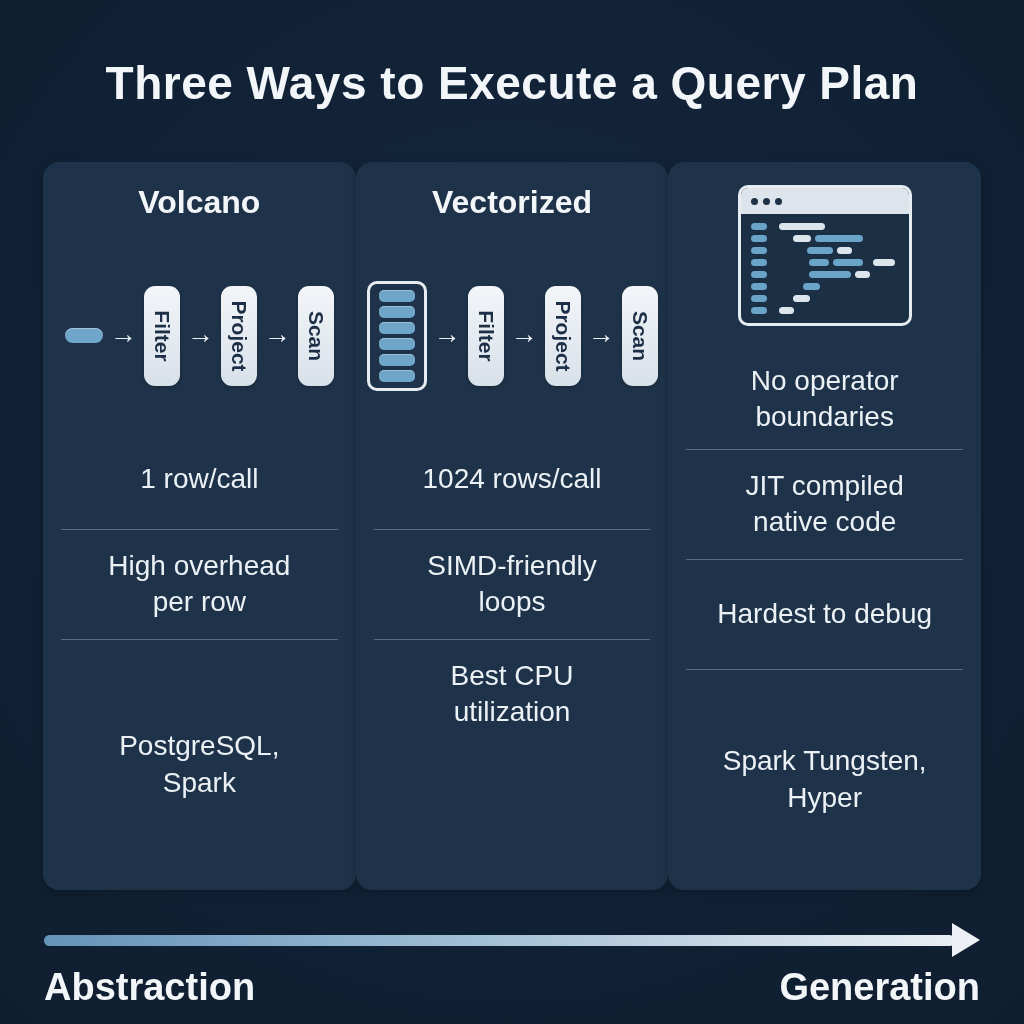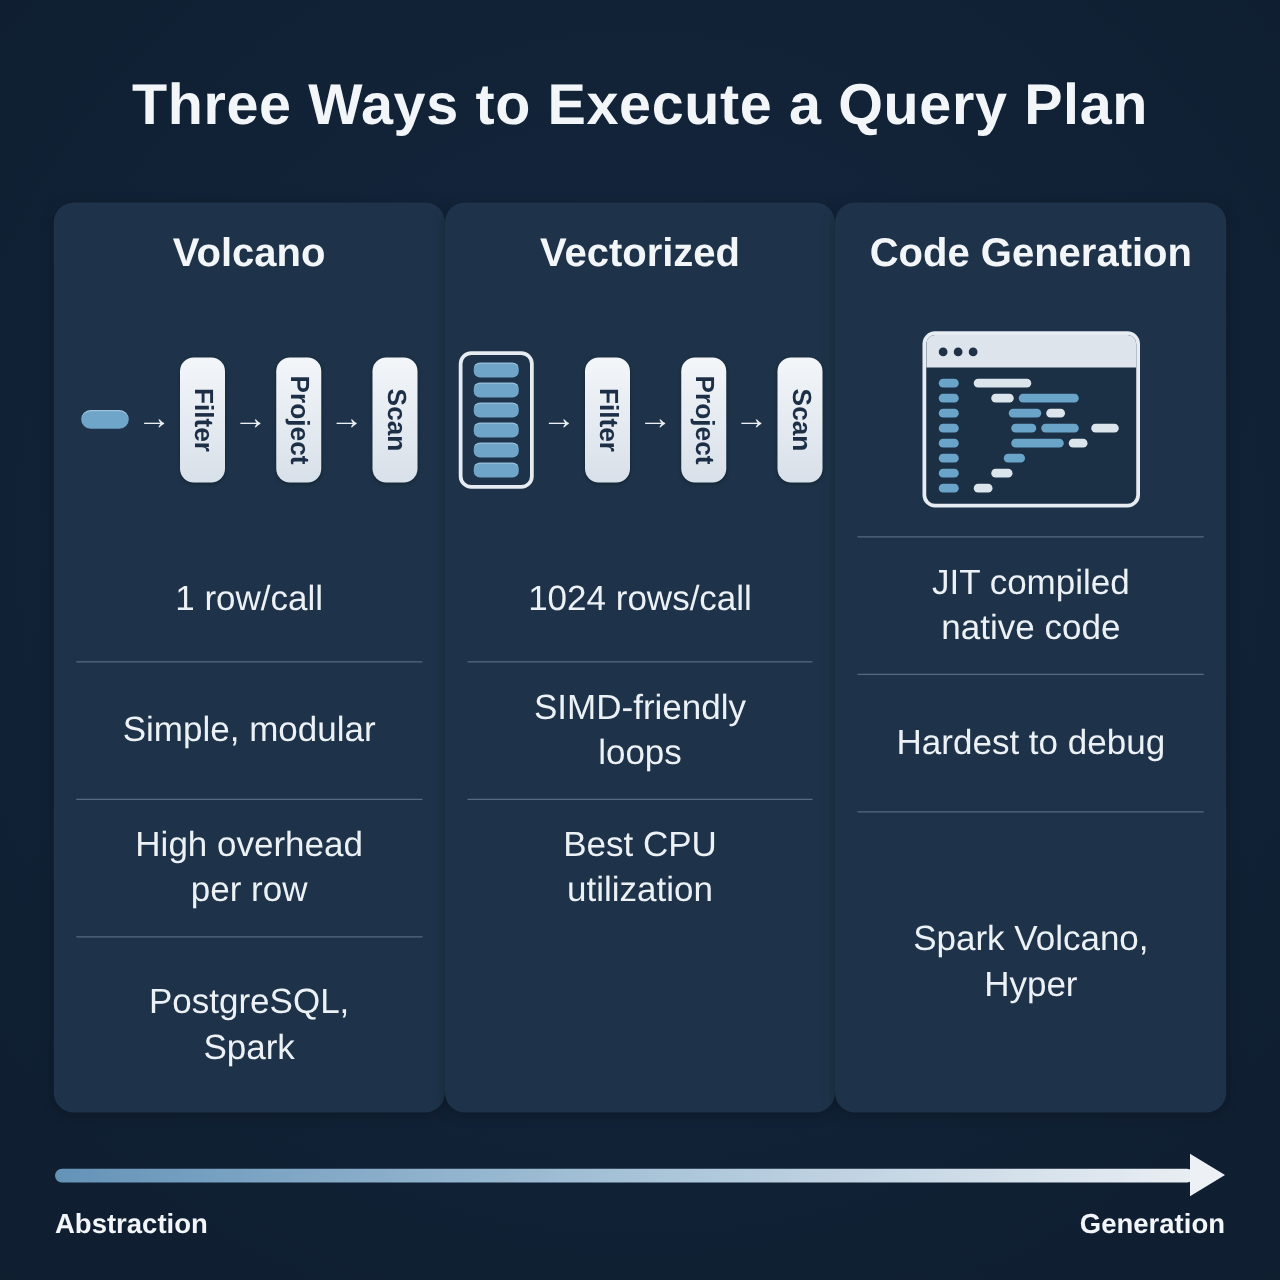--- a/index.html
+++ b/index.html
@@ -102,21 +102,21 @@
     flex:1;height:11px;border-radius:6px;
     background:linear-gradient(90deg,#6493B8 0%,#9FBDD4 45%,#E9EEF3 100%);
   }
   .head{
     width:0;height:0;margin-left:-3px;
     border-top:17px solid transparent;border-bottom:17px solid transparent;
     border-left:28px solid #EDF1F5;
   }
   .axis-labels{
     display:flex;justify-content:space-between;margin-top:8px;
-    font-size:22px;font-weight:bold;color:#F3F6F9;
+    font-size:38px;font-weight:bold;color:#F3F6F9;
   }
 </style>
 </head>
 <body>
 
 <div class="page">
 
   <h1 class="title">Three Ways to Execute a Query Plan</h1>
 
   <div class="cards">
@@ -132,21 +132,20 @@
         <span class="arr">→</span>
         <div class="opbox">
           <span>Project</span>
         </div>
         <span class="arr">→</span>
         <div class="opbox">
           <span>Scan</span>
         </div>
       </div>
       <div class="row r1"><span>1 row/call</span></div>
-      <div class="row r2 divided"><span>Simple, modular</span></div>
       <div class="row r3 divided"><span>High overhead
 per row</span></div>
       <div class="row r4 divided"><span>PostgreSQL,
 Spark</span></div>
     </section>
 
     <section class="card">
       <h2 class="card-header">Vectorized</h2>
       <div class="diagram">
         <div class="batch">
@@ -171,21 +170,20 @@
         </div>
       </div>
       <div class="row r1"><span>1024 rows/call</span></div>
       <div class="row r2 divided"><span>SIMD-friendly
 loops</span></div>
       <div class="row r3 divided"><span>Best CPU
 utilization</span></div>
     </section>
 
     <section class="card">
-      <h2 class="card-header">Code Generation</h2>
       <div class="diagram">
         <div class="codewin">
           <div class="titlebar">
             <span class="dot"></span>
             <span class="dot"></span>
             <span class="dot"></span>
           </div>
           <div class="cbody">
               <div class="cl-row">
                 <span class="cl-bar blue tick"></span>
@@ -228,24 +226,26 @@
                 <span class="cl-bar light" style="width: 17px;"></span>
               </div>
               <div class="cl-row">
                 <span class="cl-bar blue tick"></span>
                 <span class="cl-indent" style="width: 10px;"></span>
                 <span class="cl-bar light" style="width: 15px;"></span>
               </div>
             </div>
         </div>
       </div>
+      <div class="row r1"><span>No operator
+boundaries</span></div>
       <div class="row r2 divided"><span>JIT compiled
 native code</span></div>
       <div class="row r3 divided"><span>Hardest to debug</span></div>
-      <div class="row r4 divided"><span>Spark Volcano,
+      <div class="row r4 divided"><span>Spark Tungsten,
 Hyper</span></div>
     </section>
 
   </div>
 
   <div class="axis">
     <div class="axis-arrow">
       <div class="shaft"></div>
       <div class="head"></div>
     </div>

